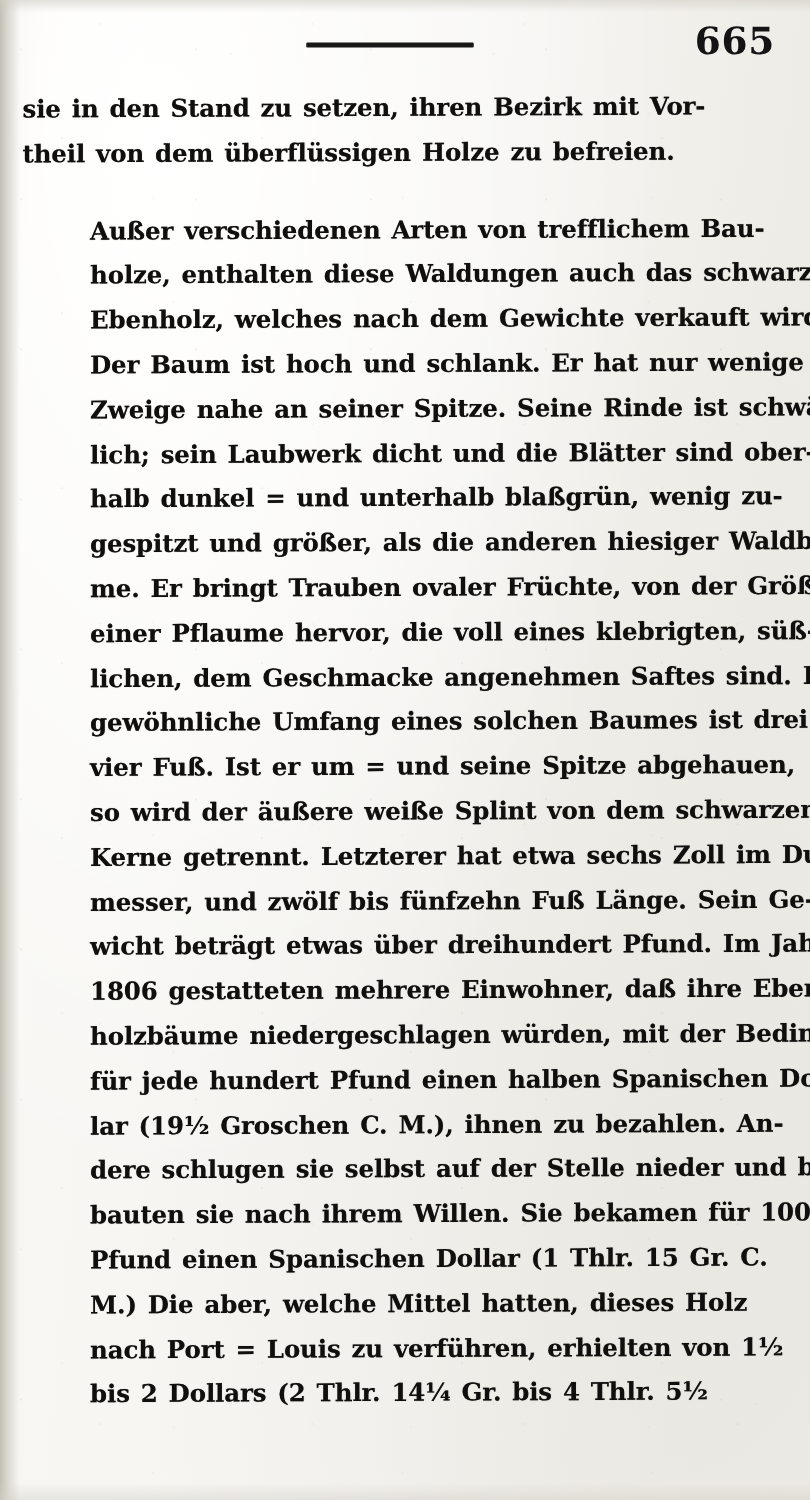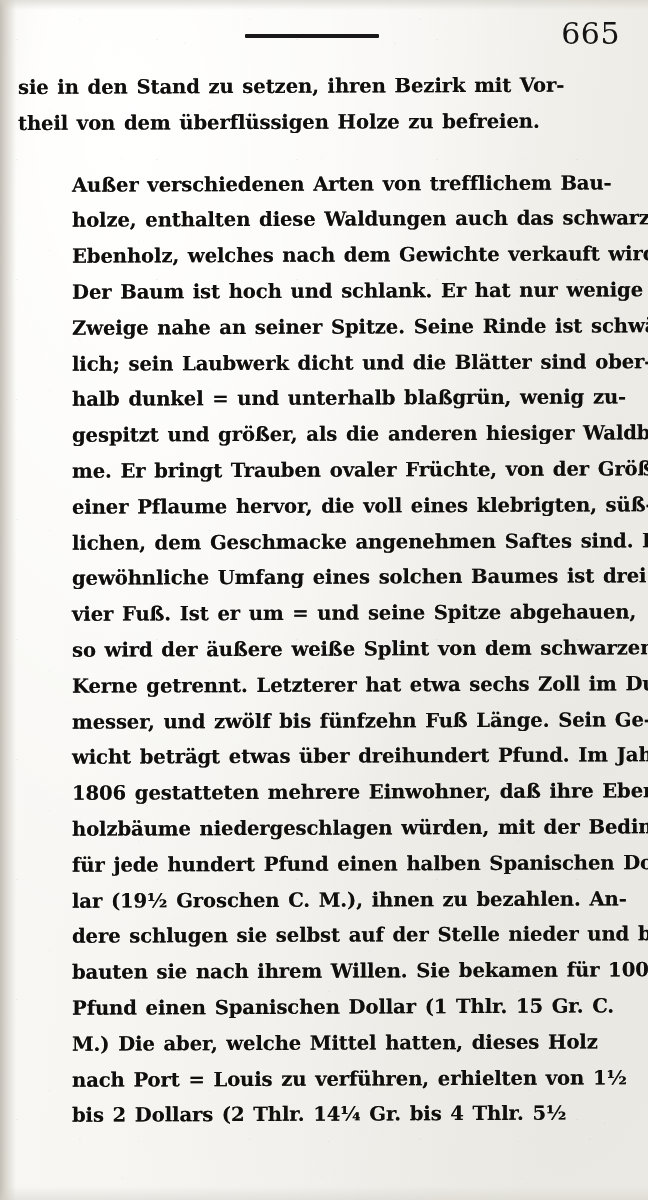--- a/index.html
+++ b/index.html
@@ -62,21 +62,21 @@
     height: 4px;
     background: #1a1a1a;
     border-radius: 1px;
   }
   .page-number {
     position: absolute;
     top: 2px;
     right: 28px;
     font-family: "DejaVu Serif", serif;
     font-size: 30px;
-    font-weight: 400;
+    font-weight: 700;
     color: #161616;
     letter-spacing: 0.5px;
   }
 
   .body-text {
     position: absolute;
     top: 70px;
     left: 18px;
     width: 604px;
     color: #12110f;

